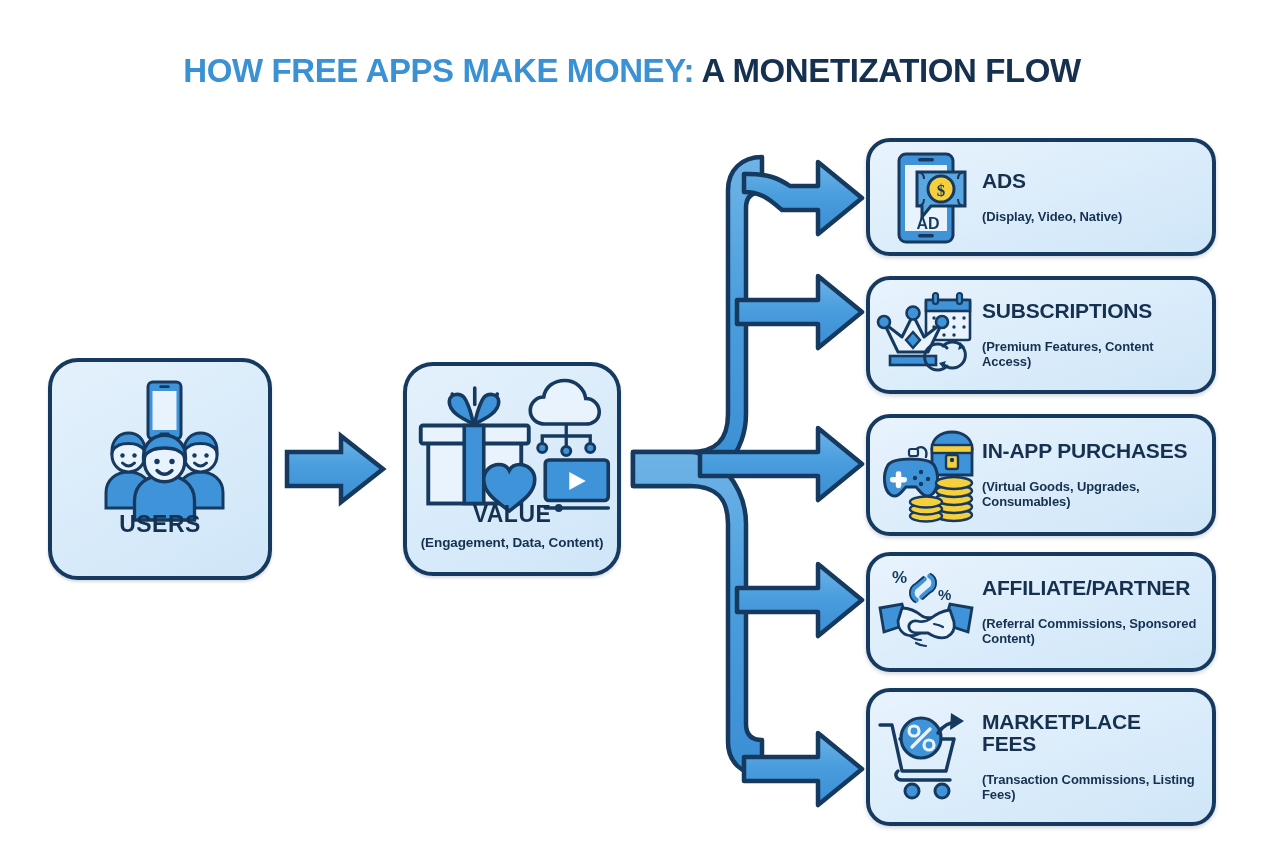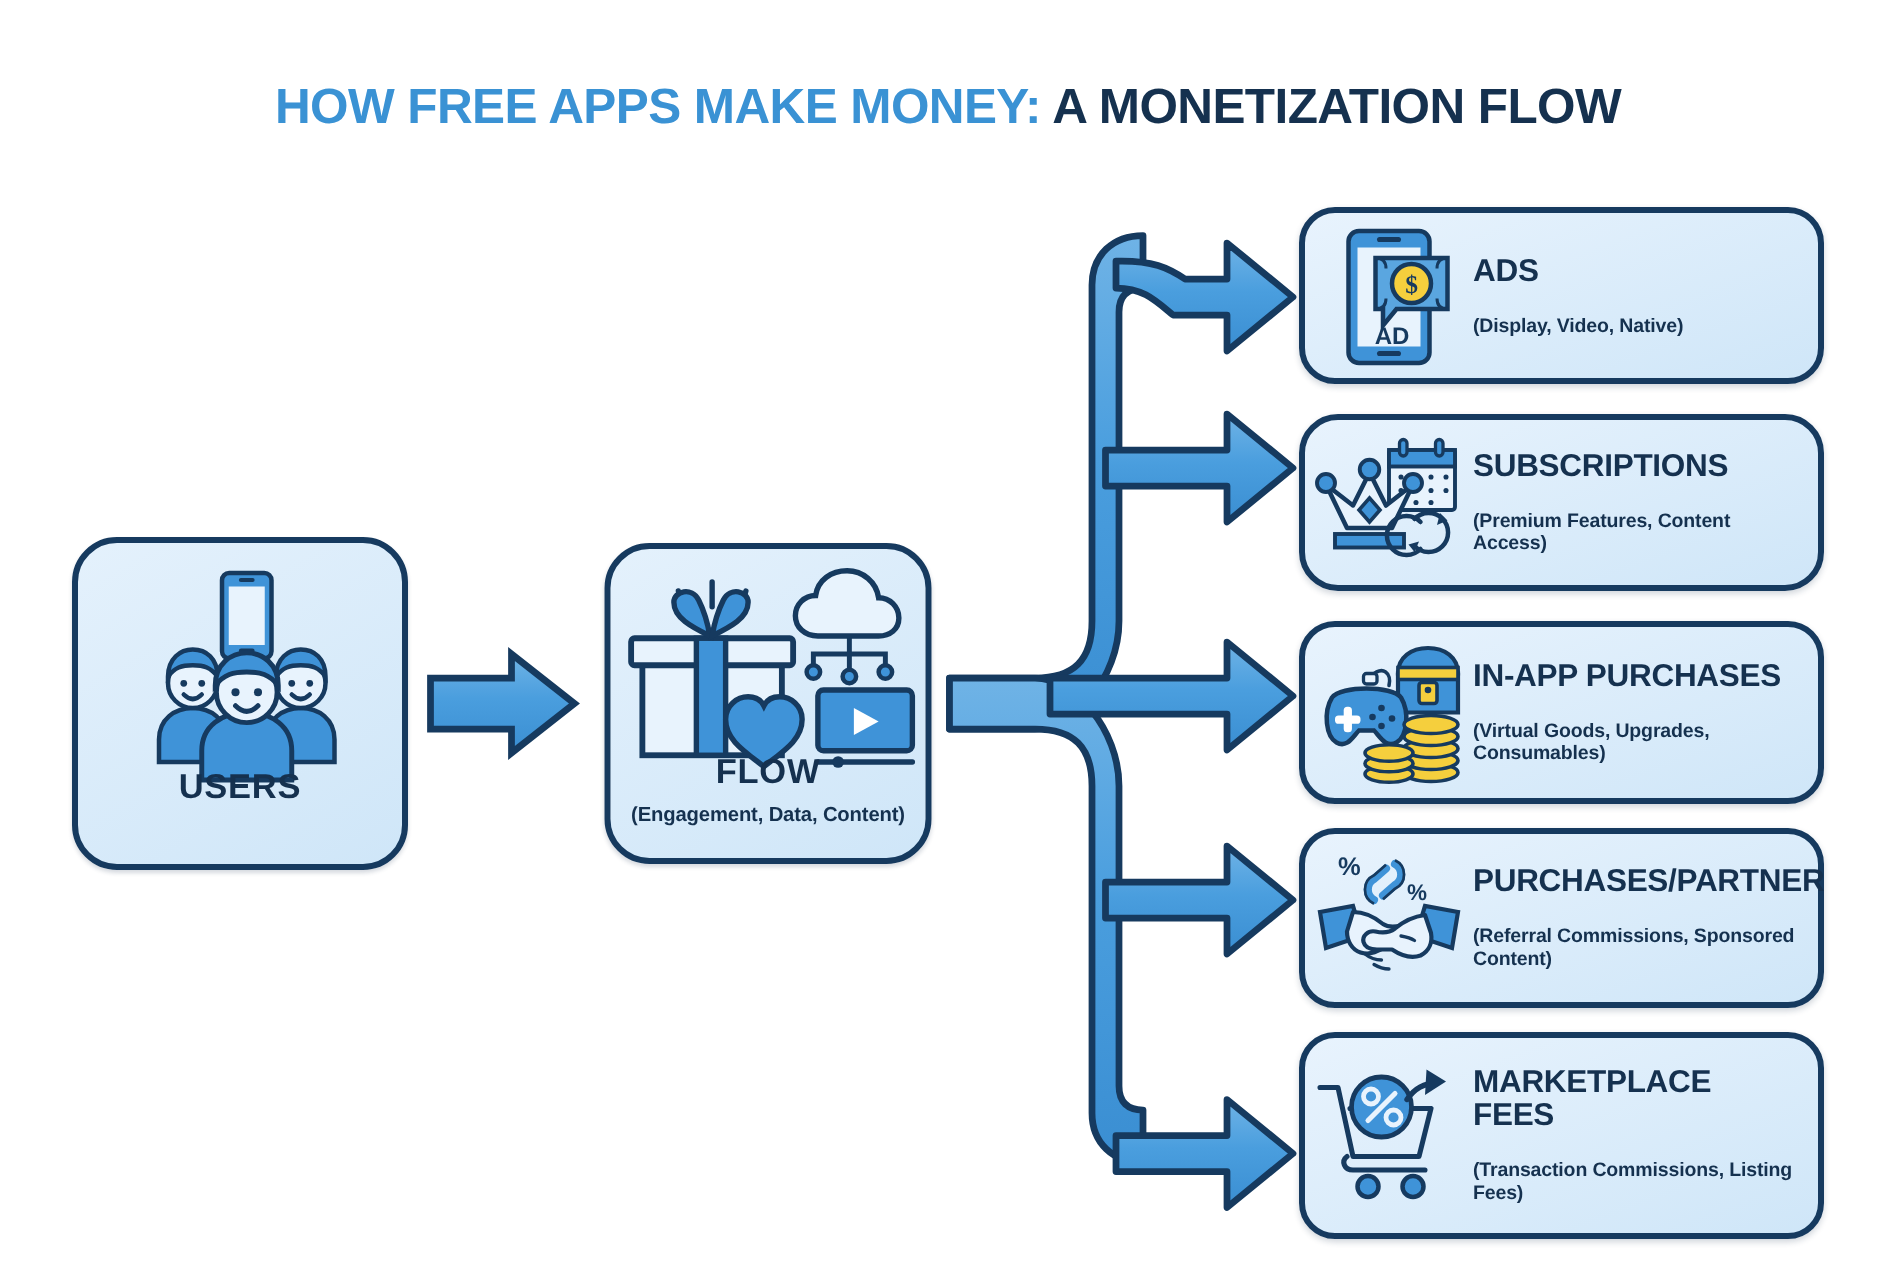--- a/index.html
+++ b/index.html
@@ -72,21 +72,21 @@
   }
   .card .c-title {
     font-size: 21px; font-weight: bold; line-height: 1.05; letter-spacing: -.2px;
   }
   .card .c-sub {
     font-size: 13px; font-weight: bold; line-height: 1.15; margin-top: 18px;
     letter-spacing: -.1px;
   }
 
   #card-0 { top: 138px; height: 118px; }
-  #card-1 { top: 276px; height: 118px; border-radius: 26px; }
+  #card-1 { top: 276px; height: 118px; }
   #card-2 { top: 414px; height: 122px; }
   #card-3 { top: 552px; height: 120px; }
   #card-4 { top: 688px; height: 138px; }
 
   
   #connectors {
     position: absolute; left: 0; top: 0;
     width: 1264px; height: 848px;
     pointer-events: none;
   }
@@ -209,21 +209,21 @@
       <circle cx="101" cy="88" r="2.6" fill="#163a5f"></circle>
 
       <rect x="14" y="43" width="62" height="42" fill="#e8f3fd" stroke="#163a5f" stroke-width="2.6"></rect>
       <rect x="9" y="33" width="72" height="12" rx="1.5" fill="#e8f3fd" stroke="#163a5f" stroke-width="2.6"></rect>
       <rect x="38" y="33" width="13" height="52" fill="#3f93d8" stroke="#163a5f" stroke-width="2.4"></rect>
       <path d="M44,32 c-8,-4 -16,-8 -16,-15 c0,-5 8,-7 11,-1 c2,4 4,10 5,16 Z" fill="#3f93d8" stroke="#163a5f" stroke-width="2.4"></path>
       <path d="M45,32 c8,-4 16,-8 16,-15 c0,-5 -8,-7 -11,-1 c-2,4 -4,10 -5,16 Z" fill="#3f93d8" stroke="#163a5f" stroke-width="2.4"></path>
 
       <path d="M68,90 c-9,-7 -17,-12 -17,-21 c0,-6 5,-10 10,-10 c4,0 6,2 7,4 c1,-2 3,-4 7,-4 c5,0 10,4 10,10 c0,9 -8,14 -17,21 Z" fill="#3f93d8" stroke="#163a5f" stroke-width="2.4"></path>
     </svg>
-    <div class="node-label title-main">FLOW</div>
+    <div class="node-label title-main">VALUE</div>
     <div class="node-label title-sub">(Engagement, Data, Content)</div>
   </div>
 
   <div class="card" id="card-0">
     <div class="icon-slot">
       <svg width="86" height="96" viewBox="0 0 86 96">
         <rect x="16" y="5" width="54" height="88" rx="7" fill="#3f93d8" stroke="#163a5f" stroke-width="3"></rect>
         <rect x="22" y="16" width="42" height="66" fill="#e8f3fd"></rect>
         <rect x="35" y="9" width="16" height="3.4" rx="1.7" fill="#163a5f"></rect>
         <rect x="35" y="85" width="16" height="3.4" rx="1.7" fill="#163a5f"></rect>
@@ -348,21 +348,21 @@
         <path d="M26,42 c8,0 14,3 20,8 c3,2 8,2 12,1 c5,-1 9,2 9,6 c0,4 -4,6 -8,6 l-10,1 c-5,4 -12,7 -18,5 c-6,-2 -9,-8 -9,-14 Z" fill="#e8f3fd" stroke="#163a5f" stroke-width="2.8" stroke-linejoin="round"></path>
         <path d="M74,44 c-8,1 -14,4 -20,9 c-4,3 -9,3 -13,2 c-5,-1 -9,3 -8,7 c1,4 5,5 9,5 l10,0 c6,4 13,6 19,4 c6,-3 8,-9 7,-15 Z" fill="#e8f3fd" stroke="#163a5f" stroke-width="2.8" stroke-linejoin="round"></path>
         <g fill="none" stroke="#163a5f" stroke-width="2.2" stroke-linecap="round">
           <path d="M34,70 q5,4 11,4"></path>
           <path d="M40,77 q5,3 10,3"></path>
           <path d="M58,58 q6,1 9,3"></path>
         </g>
       </svg>
     </div>
     <div class="text-slot">
-      <div class="c-title">PURCHASES/PARTNER</div>
+      <div class="c-title">AFFILIATE/PARTNER</div>
       <div class="c-sub">(Referral Commissions, Sponsored Content)</div>
     </div>
   </div>
 
   <div class="card" id="card-4">
     <div class="icon-slot">
       <svg width="100" height="92" viewBox="0 0 100 92">
 
         <g fill="none" stroke="#163a5f" stroke-width="3.4" stroke-linecap="round" stroke-linejoin="round">
           <path d="M4,14 h12 l10,46 h44 l8,-32 H24"></path>

